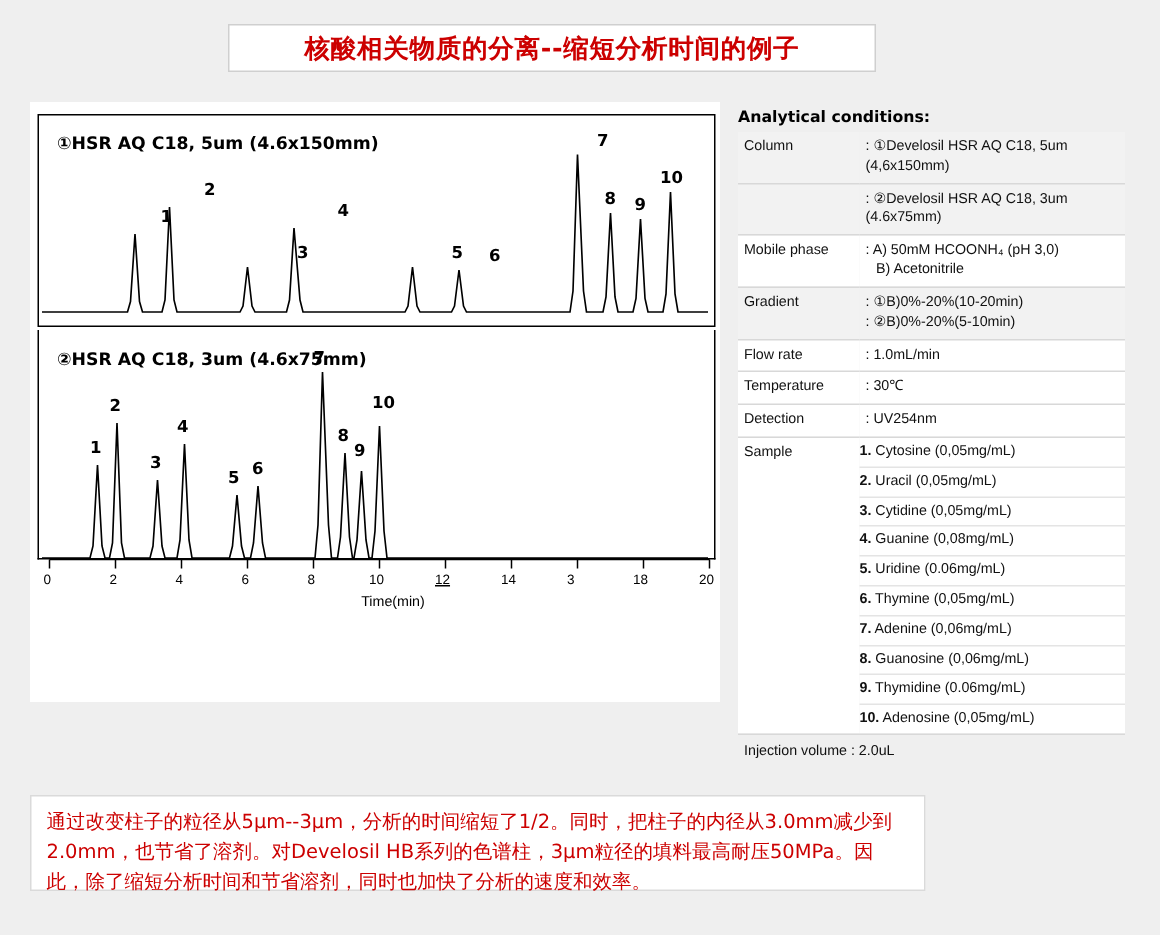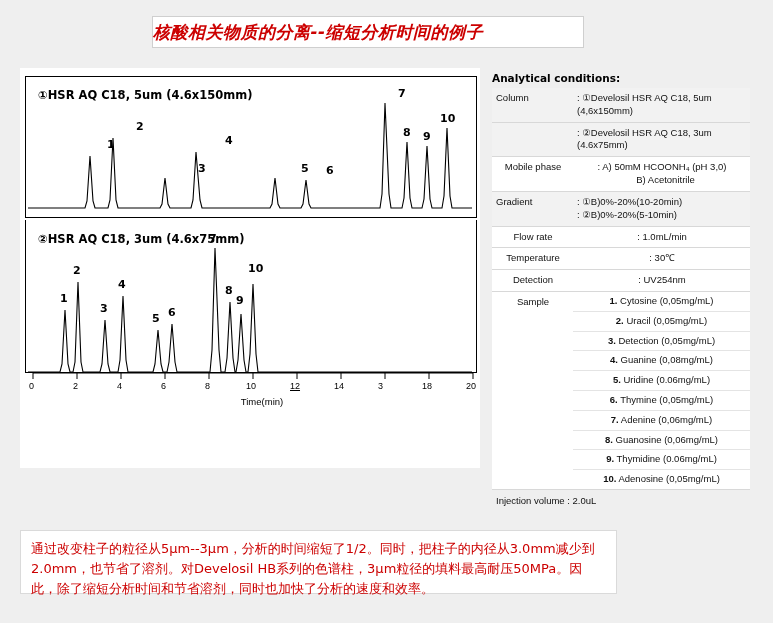--- a/index.html
+++ b/index.html
@@ -8,21 +8,21 @@
     background:#efefef;
     font-family:"Liberation Sans", sans-serif;
     overflow:hidden;
   }
   #root{position:relative;width:773px;height:623px;}
 
   
   .title-box{
     position:absolute;left:152px;top:16px;width:430px;height:30px;
     border:1px solid #cfcfcf;background:#ffffff;
-    display:flex;align-items:center;justify-content:flex-start;font-style:italic;
+    display:flex;align-items:center;justify-content:center;
   }
   .title-text{
     color:#cc0000;font-size:17px;font-weight:bold;
     font-family:"DejaVu Sans","Liberation Sans",sans-serif;
     letter-spacing:0.5px;
   }
 
   
   .chart-panel{
     position:absolute;left:20px;top:68px;width:460px;height:400px;
@@ -59,21 +59,21 @@
     font-size:10.5px;font-weight:bold;color:#000;margin-bottom:4px;
     font-family:"DejaVu Sans","Liberation Sans",sans-serif;
   }
   table.cond-tbl{border-collapse:collapse;width:258px;table-layout:fixed;}
   table.cond-tbl td{
     font-size:9.5px;color:#111;padding:4px 3px 4px 4px;vertical-align:top;
     border-bottom:1px solid #d8d8d8;line-height:1.35;
   }
   td.k{width:74px;background:#f2f2f2;}
   td.v{background:#f2f2f2;}
-  tr.plain td{background:#ffffff;text-align:center;}
+  tr.plain td{background:#ffffff;}
   .sub{padding-left:0px;}
   .sample-list{margin:0;padding:0;list-style:none;}
   .sample-list li{font-size:9.5px;color:#111;padding:3px 0;border-bottom:1px solid #e4e4e4;}
   .sample-list li:last-child{border-bottom:none;}
   .sample-list b{font-weight:bold;}
   .inj{
     border-top:1px solid #d8d8d8;padding:5px 4px;font-size:9.5px;color:#111;
   }
 
   
@@ -232,21 +232,21 @@
       <tr class="plain">
         <td class="k" style="background:#fff">Detection</td>
         <td class="v" style="background:#fff">: UV254nm</td>
       </tr>
       <tr class="plain">
         <td class="k" style="background:#fff;border-bottom:none;">Sample</td>
         <td class="v" style="background:#fff;border-bottom:none;padding:0;">
           <ul class="sample-list">
             <li><b>1.</b> <span>Cytosine (0,05mg/mL)</span></li>
             <li><b>2.</b> <span>Uracil (0,05mg/mL)</span></li>
-            <li><b>3.</b> <span>Detection (0,05mg/mL)</span></li>
+            <li><b>3.</b> <span>Cytidine (0,05mg/mL)</span></li>
             <li><b>4.</b> <span>Guanine (0,08mg/mL)</span></li>
             <li><b>5.</b> <span>Uridine (0.06mg/mL)</span></li>
             <li><b>6.</b> <span>Thymine (0,05mg/mL)</span></li>
             <li><b>7.</b> <span>Adenine (0,06mg/mL)</span></li>
             <li><b>8.</b> <span>Guanosine (0,06mg/mL)</span></li>
             <li><b>9.</b> <span>Thymidine (0.06mg/mL)</span></li>
             <li><b>10.</b> <span>Adenosine (0,05mg/mL)</span></li>
           </ul>
         </td>
       </tr>

